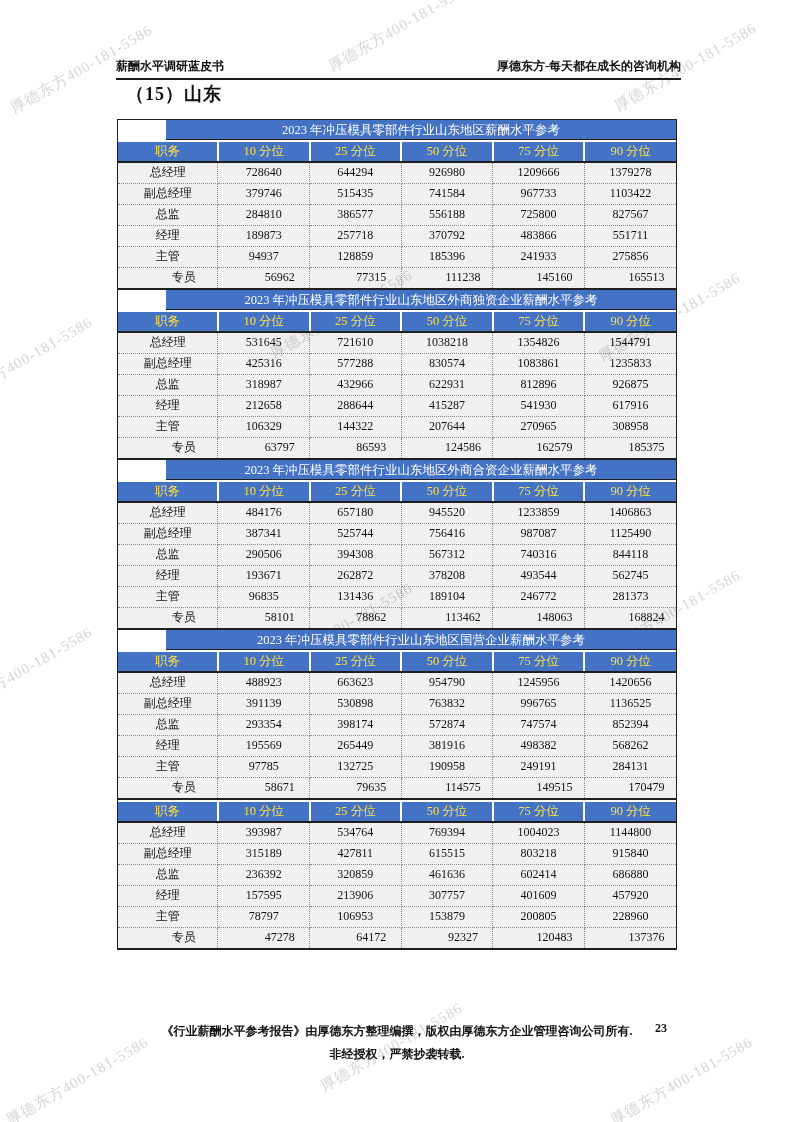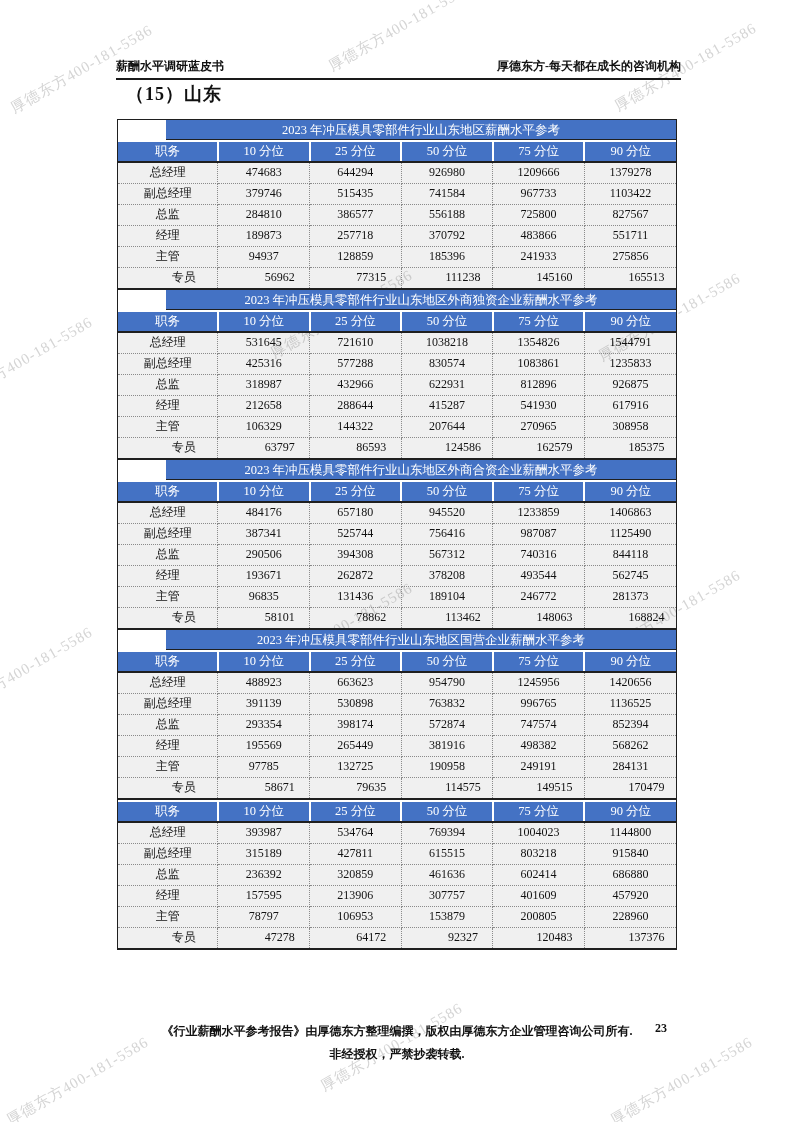--- a/index.html
+++ b/index.html
@@ -40,21 +40,21 @@
   .tbl + .tbl { border-top:none; }
   .tbl-title {
     background:var(--blue); color:#fff; text-align:center;
     font-size:12.5px; height:20px; line-height:20px;
     border-bottom:1px solid var(--dark);
     overflow:hidden; white-space:nowrap;margin-left:48px;
   }
   table.salary { width:100%; border-collapse:collapse; table-layout:fixed; }
   table.salary col.c-pos { width:17.9%; }
   table.salary th {
-    background:var(--blue); color:#ffffff; font-weight:normal;
+    background:var(--blue); color:#fde047; font-weight:normal;
     font-size:12.5px; height:21px;
     border-top:2px solid #fff; border-bottom:2px solid var(--dark);
     border-left:2px solid #fff; border-right:2px solid #fff;
   }
   table.salary th:first-child { border-left:none; }
   table.salary th:last-child { border-right:none; }
   table.salary td {
     background:rgba(110,110,110,0.10);
     text-align:center; font-size:12px; height:21px;
     border-right:1px dotted #8a8a8a; border-bottom:1px dotted #8a8a8a;
@@ -117,21 +117,21 @@
               <th>10 分位</th>
               <th>25 分位</th>
               <th>50 分位</th>
               <th>75 分位</th>
               <th>90 分位</th>
             </tr>
           </thead>
           <tbody>
             <tr>
               <td>总经理</td>
-              <td>474683</td>
+              <td>728640</td>
               <td>644294</td>
               <td>926980</td>
               <td>1209666</td>
               <td>1379278</td>
             </tr>
             <tr>
               <td>副总经理</td>
               <td>379746</td>
               <td>515435</td>
               <td>741584</td>

